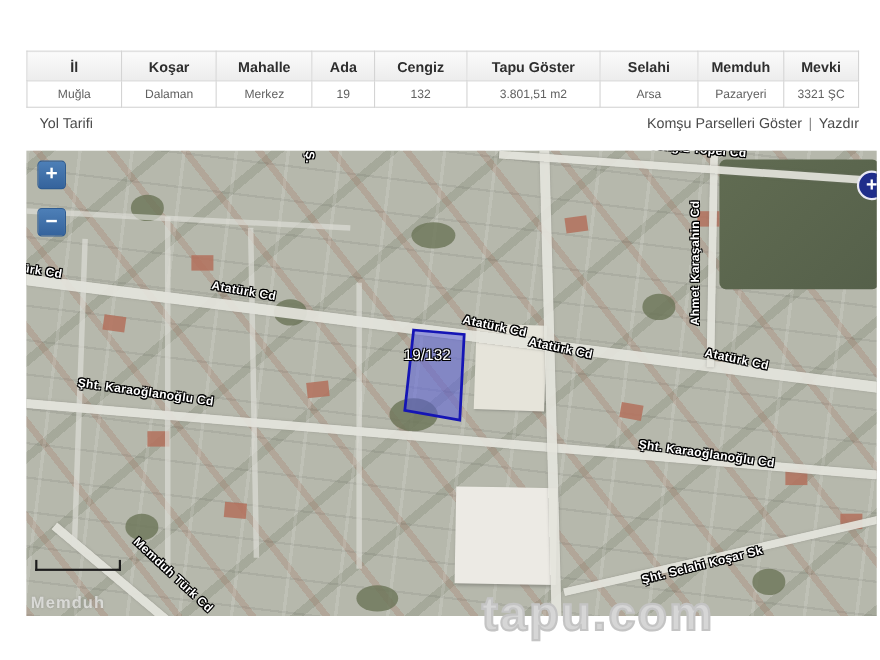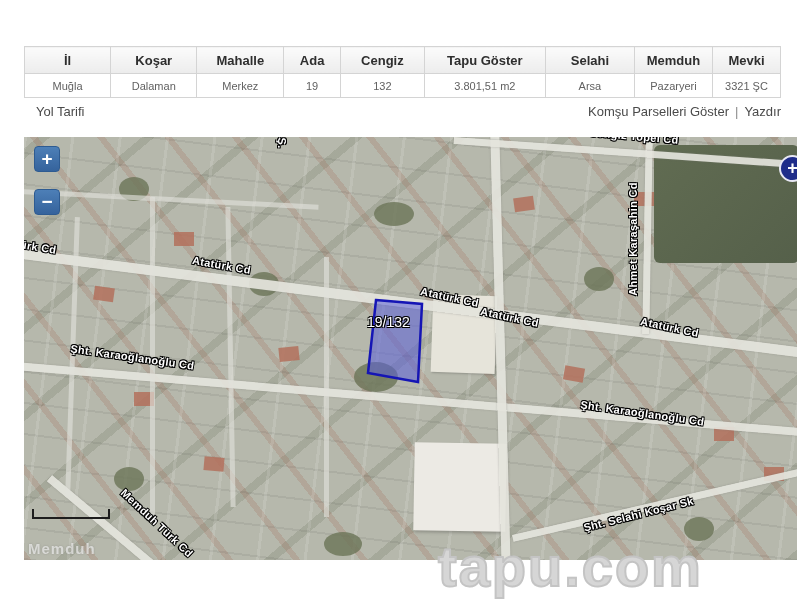--- a/index.html
+++ b/index.html
@@ -46,21 +46,21 @@
   #parcel-label { position:absolute; left:343px; top:177px; color:#fff; font-size:14px; font-weight:400;
     text-shadow:-1px -1px 0 #000, 1px -1px 0 #000, -1px 1px 0 #000, 1px 1px 0 #000; }
 
   #scale-bar { position:absolute; left:8px; top:372px; width:78px; height:10px;
     border-left:2px solid #1d1d1d; border-right:2px solid #1d1d1d; border-bottom:2px solid #1d1d1d; }
   #google-mark { position:absolute; left:4px; top:403px; font-size:15px; font-weight:700; color:rgba(255,255,255,0.6);
     text-shadow:0 0 2px rgba(110,110,110,0.45); letter-spacing:1px; }
   #attribution { position:absolute; right:3px; bottom:2px; background:rgba(255,255,255,0.88); color:#3c3c3c;
     font-size:10px; padding:2px 5px; white-space:nowrap; z-index:10; }
 
-  #tapu-watermark { position:absolute; left:438px; top:534px; z-index:2; font-size:56px; font-weight:700; letter-spacing:2px;
+  #tapu-watermark { position:absolute; left:438px; top:534px; z-index:2; font-size:44px; font-weight:700; letter-spacing:2px;
     color:rgba(255,255,255,0.25); -webkit-text-stroke:2px #c4c4c4; text-shadow:0 0 1px #c9c9c9; }
 
   .feature { position:absolute; }
 </style>
 </head>
 <body>
 
 <div id="page">
 
   <table id="parcel-table">

